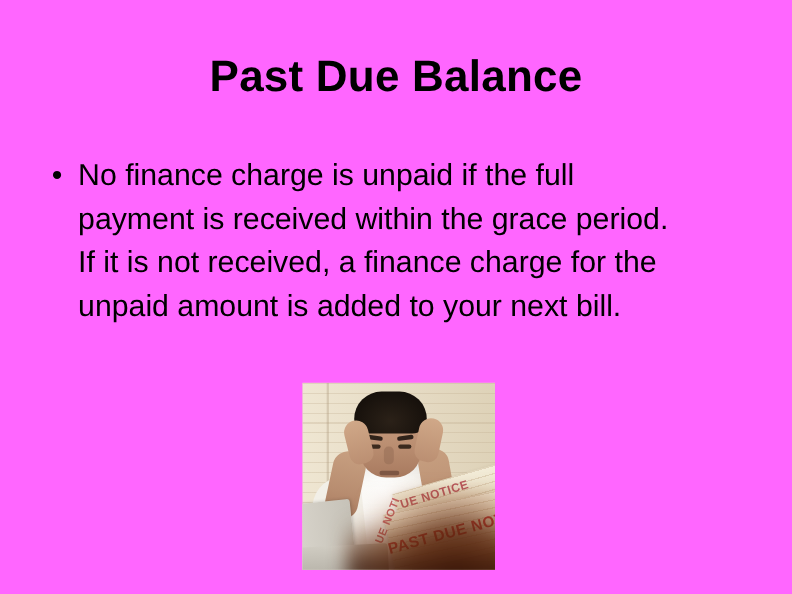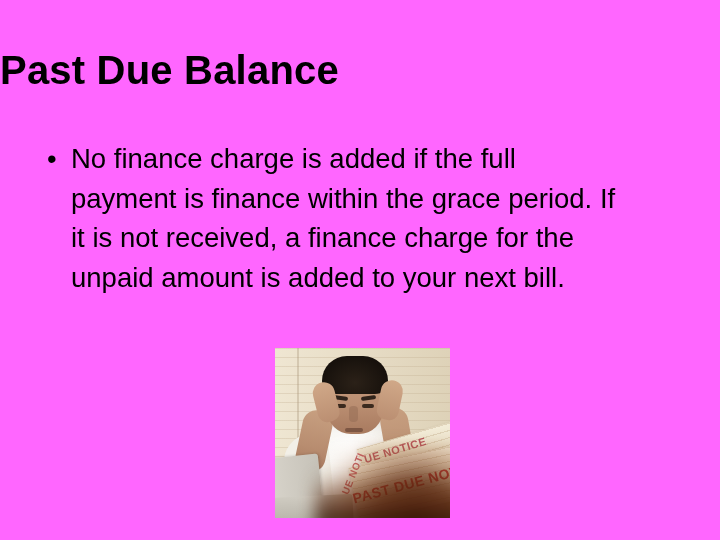--- a/index.html
+++ b/index.html
@@ -17,20 +17,21 @@
     width: 720px;
     height: 540px;
     background: #ff66ff;
     overflow: hidden;
   }
   #slide-title {
     position: absolute;
     left: 0;
     top: 46px;
     width: 720px;
+    text-align: center;
     font-size: 40px;
     font-weight: bold;
     color: #000000;
     letter-spacing: 0.2px;
     line-height: 48px;
     white-space: nowrap;
   }
   #body-list {
     position: absolute;
     left: 44px;
@@ -283,21 +284,21 @@
 </head>
 <body>
 
 <div id="slide" style="background: rgb(255, 102, 255);">
 
   <div id="slide-title">Past Due Balance</div>
 
   <ul id="body-list">
     <li class="bullet-item">
       <span class="bullet-dot">•</span>
-      <span>No finance charge is added if the full payment is finance within the grace period.  If it is not received, a finance charge for the unpaid amount is added to your next bill.</span>
+      <span>No finance charge is unpaid if the full payment is received within the grace period.  If it is not received, a finance charge for the unpaid amount is added to your next bill.</span>
     </li>
   </ul>
 
   <div id="photo-frame">
     <div class="ph-layer" id="ph-wall"></div>
     <div id="ph-wall-edge"></div>
 
     <div id="ph-torso"></div>
     <div id="ph-shoulder-l"></div>
 

